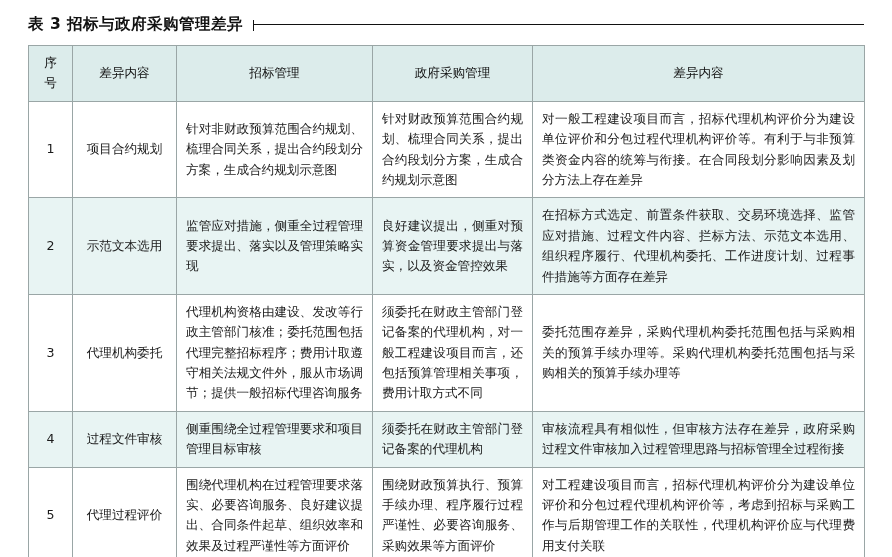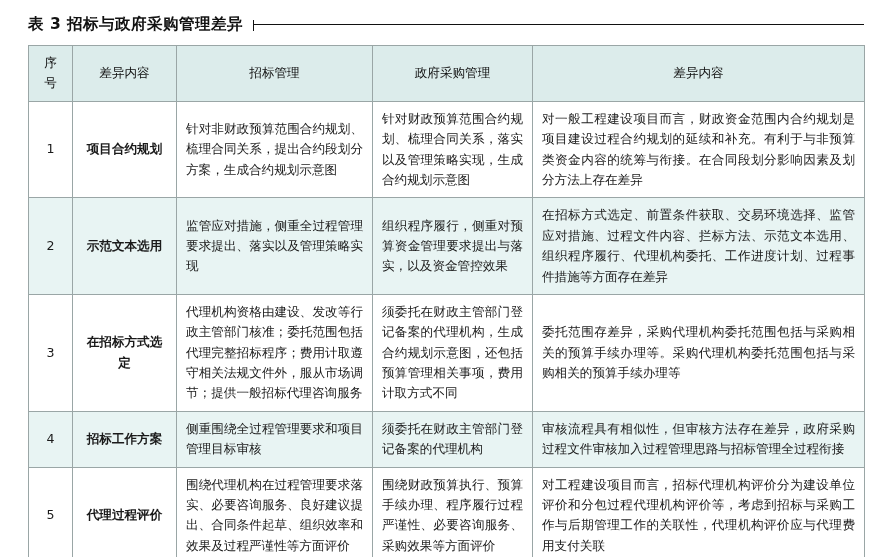--- a/index.html
+++ b/index.html
@@ -76,21 +76,20 @@
     padding: 6px 4px;
     color: #111;
   }
   td.col-no {
     text-align: center;
     width: 44px;
   }
   td.col-topic {
     text-align: center;
     width: 104px;
-    font-weight: bold;
   }
   td.col-body {
     text-align: justify;
     text-justify: inter-ideograph;
   }
   col.c-no { width: 44px; }
   col.c-topic { width: 104px; }
   col.c-bid { width: 196px; }
   col.c-gov { width: 160px; }
   col.c-note { width: 332px; }
@@ -127,40 +126,40 @@
         <th>招标管理</th>
         <th>政府采购管理</th>
         <th>差异内容</th>
       </tr>
     </thead>
     <tbody>
       <tr class="plain">
         <td class="col-no">1</td>
         <td class="col-topic">项目合约规划</td>
         <td class="col-body">针对非财政预算范围合约规划、梳理合同关系，提出合约段划分方案，生成合约规划示意图</td>
-        <td class="col-body">针对财政预算范围合约规划、梳理合同关系，落实以及管理策略实现，生成合约规划示意图</td>
-        <td class="col-body">对一般工程建设项目而言，财政资金范围内合约规划是项目建设过程合约规划的延续和补充。有利于与非预算类资金内容的统筹与衔接。在合同段划分影响因素及划分方法上存在差异</td>
+        <td class="col-body">针对财政预算范围合约规划、梳理合同关系，提出合约段划分方案，生成合约规划示意图</td>
+        <td class="col-body">对一般工程建设项目而言，招标代理机构评价分为建设单位评价和分包过程代理机构评价等。有利于与非预算类资金内容的统筹与衔接。在合同段划分影响因素及划分方法上存在差异</td>
       </tr>
       <tr class="shaded">
         <td class="col-no">2</td>
         <td class="col-topic">示范文本选用</td>
         <td class="col-body">监管应对措施，侧重全过程管理要求提出、落实以及管理策略实现</td>
-        <td class="col-body">组织程序履行，侧重对预算资金管理要求提出与落实，以及资金管控效果</td>
+        <td class="col-body">良好建议提出，侧重对预算资金管理要求提出与落实，以及资金管控效果</td>
         <td class="col-body">在招标方式选定、前置条件获取、交易环境选择、监管应对措施、过程文件内容、拦标方法、示范文本选用、组织程序履行、代理机构委托、工作进度计划、过程事件措施等方面存在差异</td>
       </tr>
       <tr class="plain">
         <td class="col-no">3</td>
-        <td class="col-topic">在招标方式选定</td>
+        <td class="col-topic">代理机构委托</td>
         <td class="col-body">代理机构资格由建设、发改等行政主管部门核准；委托范围包括代理完整招标程序；费用计取遵守相关法规文件外，服从市场调节；提供一般招标代理咨询服务</td>
-        <td class="col-body">须委托在财政主管部门登记备案的代理机构，生成合约规划示意图，还包括预算管理相关事项，费用计取方式不同</td>
+        <td class="col-body">须委托在财政主管部门登记备案的代理机构，对一般工程建设项目而言，还包括预算管理相关事项，费用计取方式不同</td>
         <td class="col-body">委托范围存差异，采购代理机构委托范围包括与采购相关的预算手续办理等。采购代理机构委托范围包括与采购相关的预算手续办理等</td>
       </tr>
       <tr class="shaded">
         <td class="col-no">4</td>
-        <td class="col-topic">招标工作方案</td>
+        <td class="col-topic">过程文件审核</td>
         <td class="col-body">侧重围绕全过程管理要求和项目管理目标审核</td>
         <td class="col-body">须委托在财政主管部门登记备案的代理机构</td>
         <td class="col-body">审核流程具有相似性，但审核方法存在差异，政府采购过程文件审核加入过程管理思路与招标管理全过程衔接</td>
       </tr>
       <tr class="plain">
         <td class="col-no">5</td>
         <td class="col-topic">代理过程评价</td>
         <td class="col-body">围绕代理机构在过程管理要求落实、必要咨询服务、良好建议提出、合同条件起草、组织效率和效果及过程严谨性等方面评价</td>
         <td class="col-body">围绕财政预算执行、预算手续办理、程序履行过程严谨性、必要咨询服务、采购效果等方面评价</td>
         <td class="col-body">对工程建设项目而言，招标代理机构评价分为建设单位评价和分包过程代理机构评价等，考虑到招标与采购工作与后期管理工作的关联性，代理机构评价应与代理费用支付关联</td>

